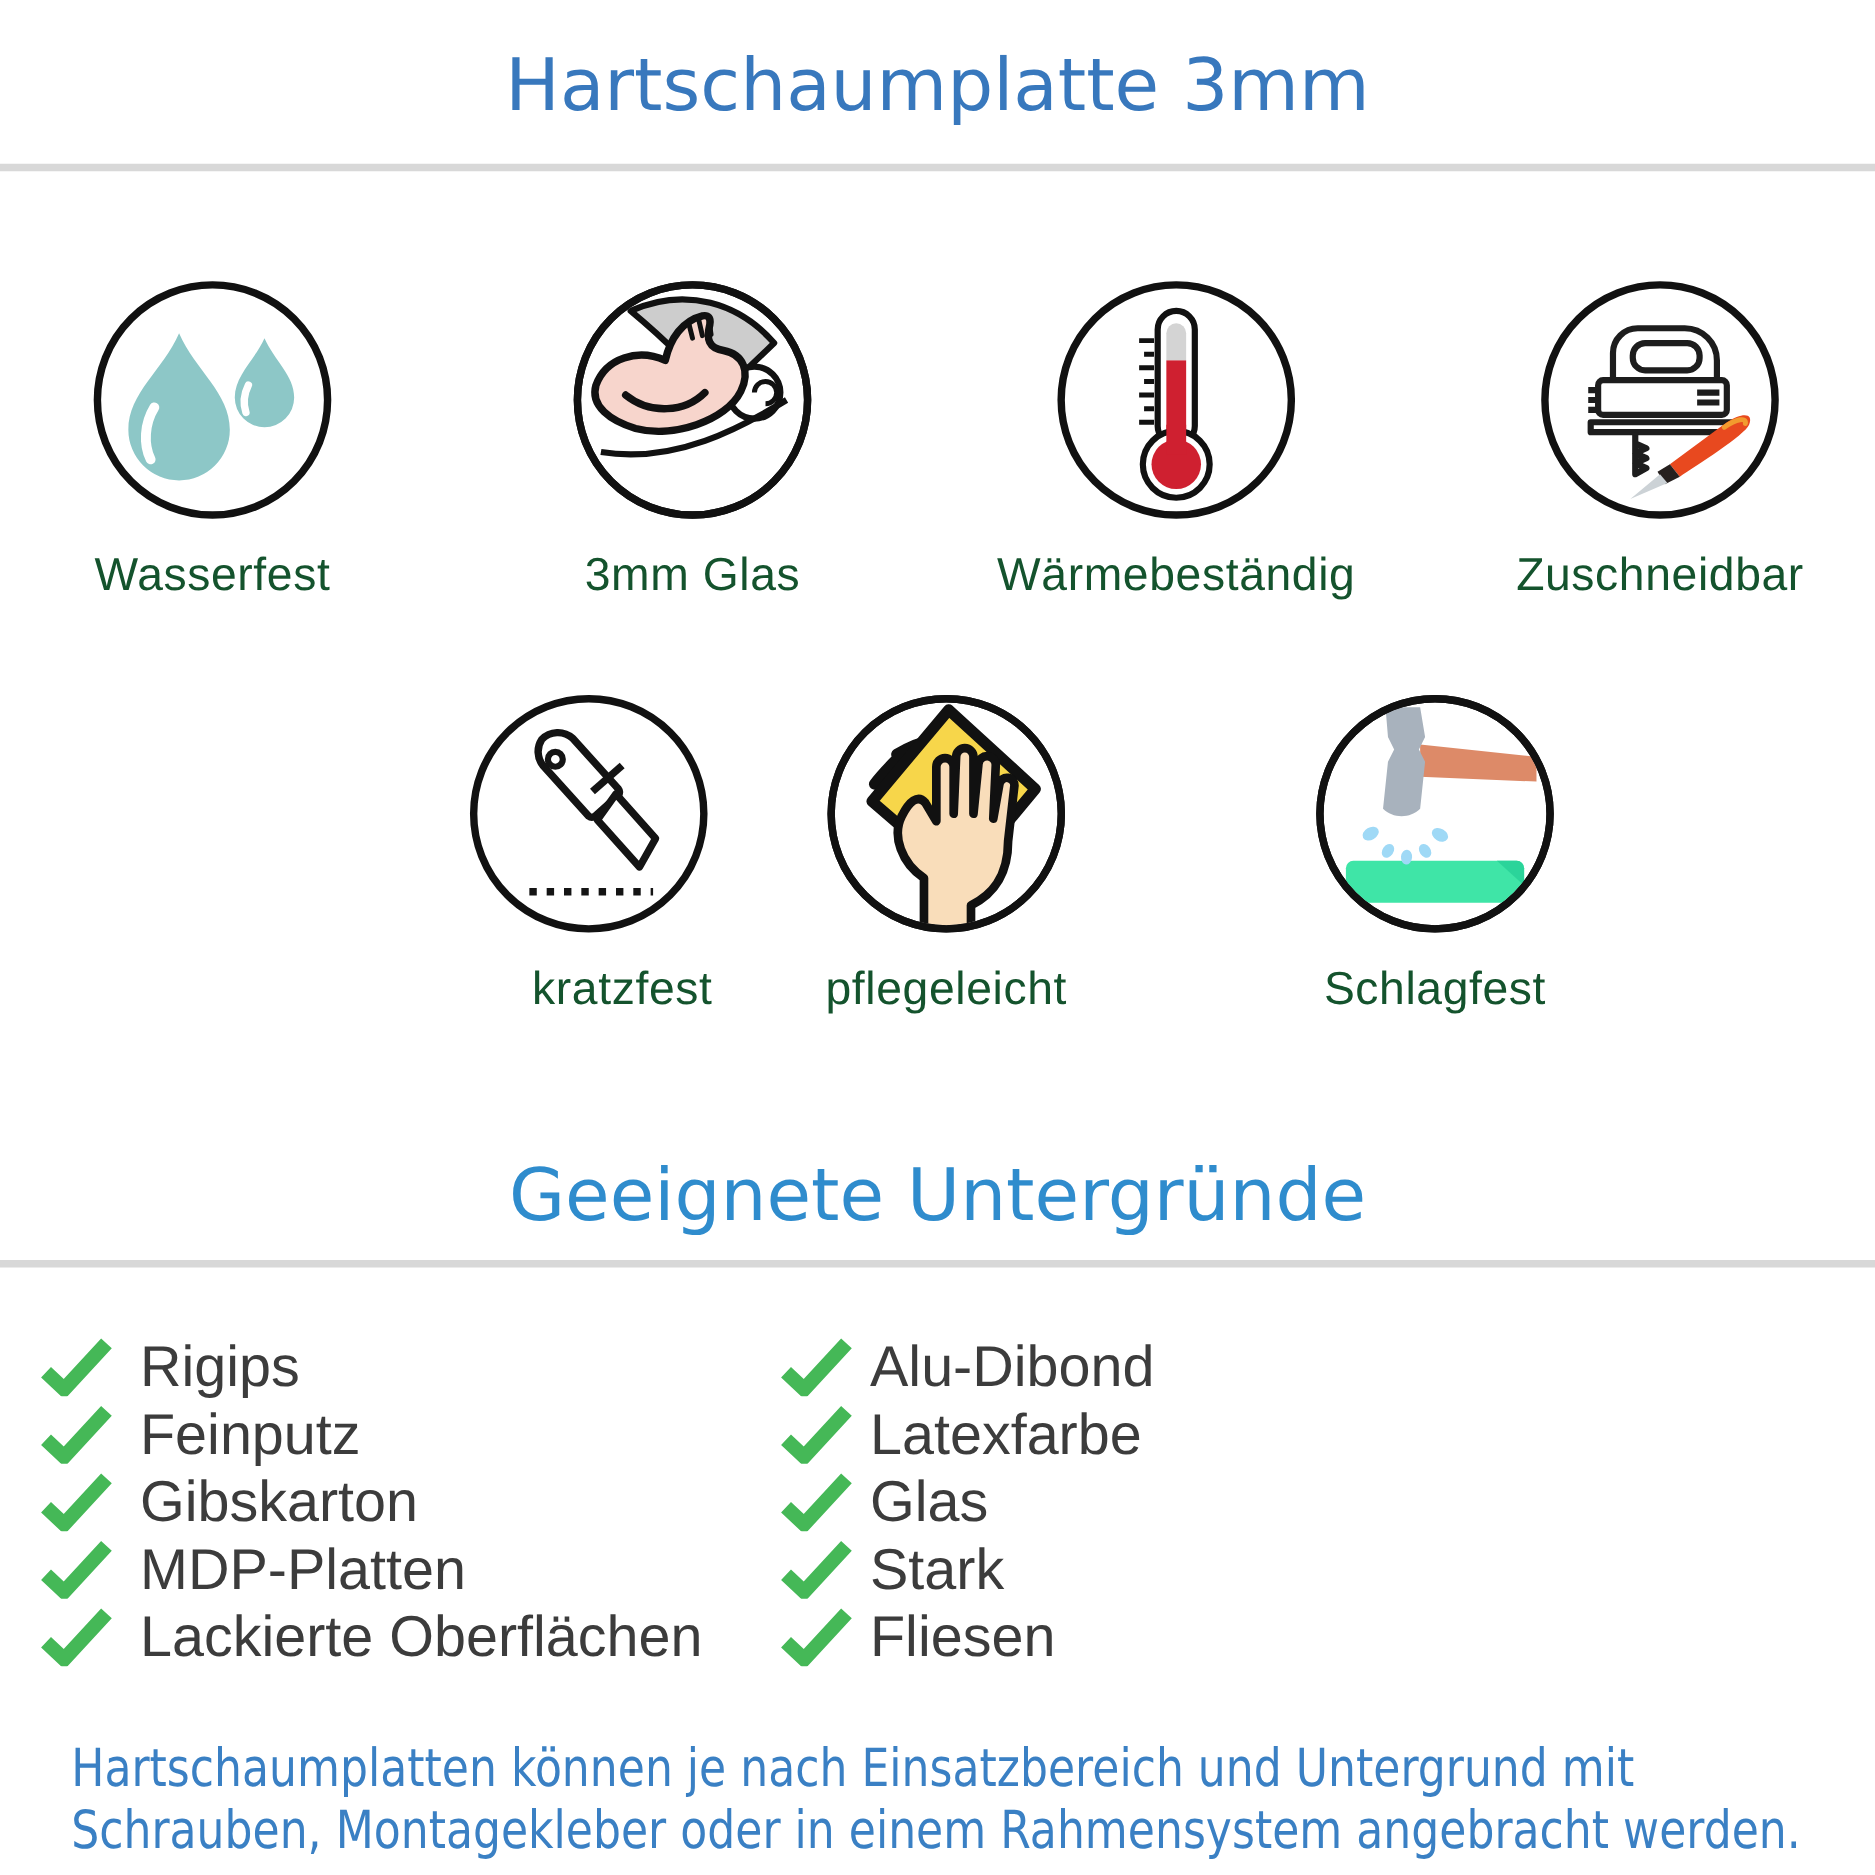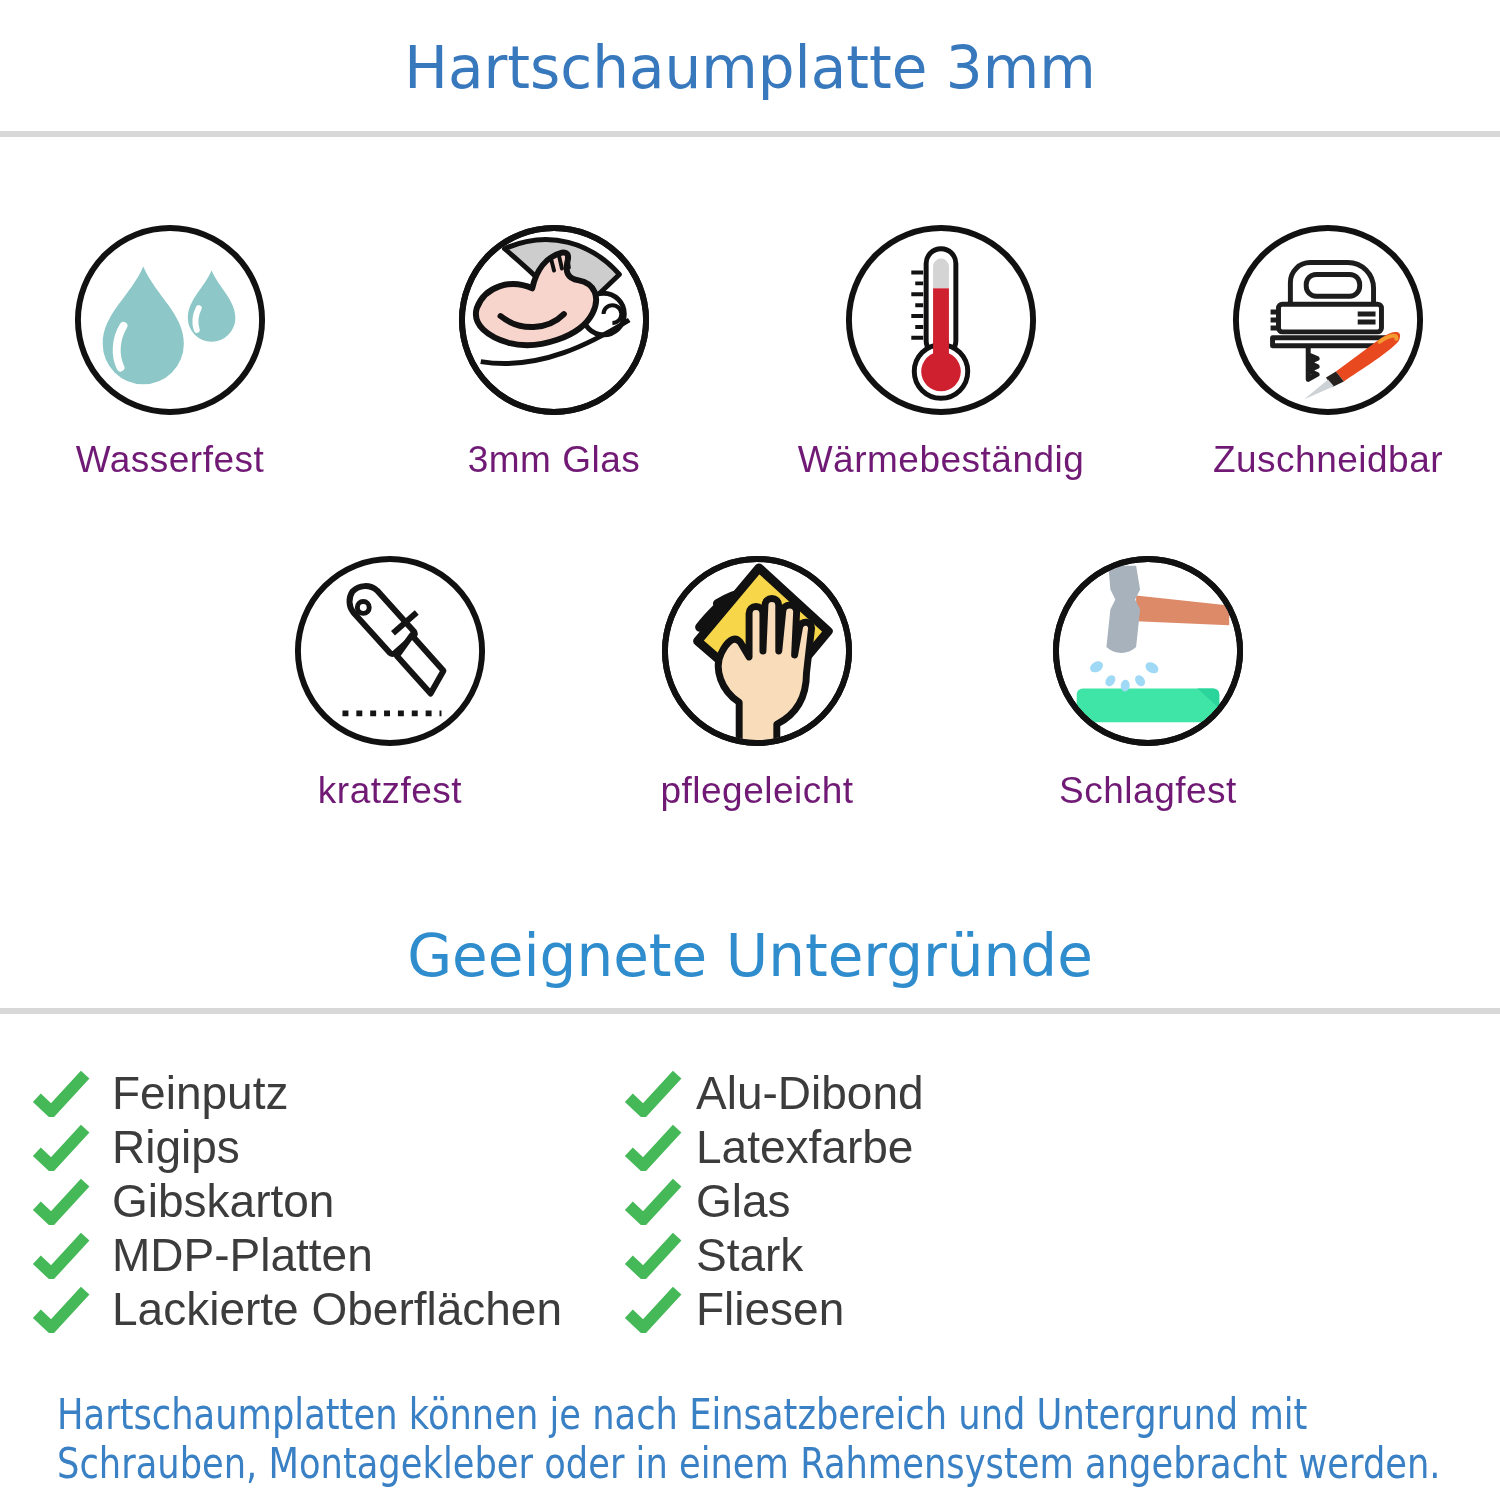--- a/index.html
+++ b/index.html
@@ -7,21 +7,21 @@
         font-family:"Liberation Sans",sans-serif;padding-left:33px;}
   .divider{position:absolute;left:0;width:1500px;height:6px;background:#d8d8d8;}
   #bar1{top:131px;}
   #bar2{top:1008px;}
   .big-title{position:absolute;left:0;width:1500px;text-align:center;
         font-family:"DejaVu Sans",sans-serif;font-size:58px;font-weight:400;white-space:nowrap;}
   #main-title{top:34px;color:#3878bd;}
   #sub-title{top:922px;color:#2f8ccd;}
   .feat{position:absolute;width:360px;display:flex;flex-direction:column;align-items:center;}
   .feat svg.badge{width:198px;height:198px;display:block;}
-  .feat .flabel{margin-top:20px;font-size:37px;color:#701a75;letter-spacing:.5px;white-space:nowrap;}
+  .feat .flabel{margin-top:20px;font-size:37px;color:#14532d;letter-spacing:.5px;white-space:nowrap;}
   .col{position:absolute;top:1066px;display:flex;flex-direction:column;}
   .chkrow{display:flex;align-items:center;height:54px;}
   .chkrow svg{width:58px;height:48px;flex:none;}
   .c1 .chkrow svg{margin-right:22px;}
   .c2 .chkrow svg{margin-right:14px;}
   .c3 .chkrow svg{margin-right:14px;}
   .chkrow .itxt{font-size:46px;color:#3c3c3c;white-space:nowrap;}
   #footer-note{position:absolute;left:57px;top:1390px;width:1700px;
         font-family:"DejaVu Sans",sans-serif;font-size:42px;line-height:49px;color:#3a80c4;
         transform:scaleX(0.84);transform-origin:0 0;}
@@ -145,21 +145,21 @@
       </svg>
     <div class="flabel">Wärmebeständig</div>
   </div>
   <div class="feat" style="left:1148px;top:221px;">
     <svg class="badge" viewBox="0 0 200 200">
         <use href="#ic-jigsaw"></use>
       </svg>
     <div class="flabel">Zuschneidbar</div>
   </div>
 
-  <div class="feat" style="left:210px;top:552px;">
+  <div class="feat" style="left:210px;top:552px;align-items:flex-end;">
     <svg class="badge" viewBox="0 0 200 200">
         <use href="#ic-knife"></use>
       </svg>
     <div class="flabel">kratzfest</div>
   </div>
   <div class="feat" style="left:577px;top:552px;">
     <svg class="badge" viewBox="0 0 200 200">
       <circle cx="100" cy="100" r="93" fill="#fff" stroke="#111" stroke-width="6"></circle>
         <use href="#ic-hand"></use>
       <circle cx="100" cy="100" r="93" fill="none" stroke="#111" stroke-width="6"></circle>
@@ -176,27 +176,27 @@
   </div>
 
   <div class="big-title" id="sub-title">Geeignete Untergründe</div>
   <div class="divider" id="bar2"></div>
 
   <div class="col c1" style="left:32px;">
     <div class="chkrow">
         <svg viewBox="0 0 60 48">
           <use href="#ic-check"></use>
         </svg>
+        <span class="itxt">Rigips</span>
+      </div>
+    <div class="chkrow">
+        <svg viewBox="0 0 60 48">
+          <use href="#ic-check"></use>
+        </svg>
         <span class="itxt">Feinputz</span>
-      </div>
-    <div class="chkrow">
-        <svg viewBox="0 0 60 48">
-          <use href="#ic-check"></use>
-        </svg>
-        <span class="itxt">Rigips</span>
       </div>
     <div class="chkrow">
         <svg viewBox="0 0 60 48">
           <use href="#ic-check"></use>
         </svg>
         <span class="itxt">Gibskarton</span>
       </div>
     <div class="chkrow">
         <svg viewBox="0 0 60 48">
           <use href="#ic-check"></use>

